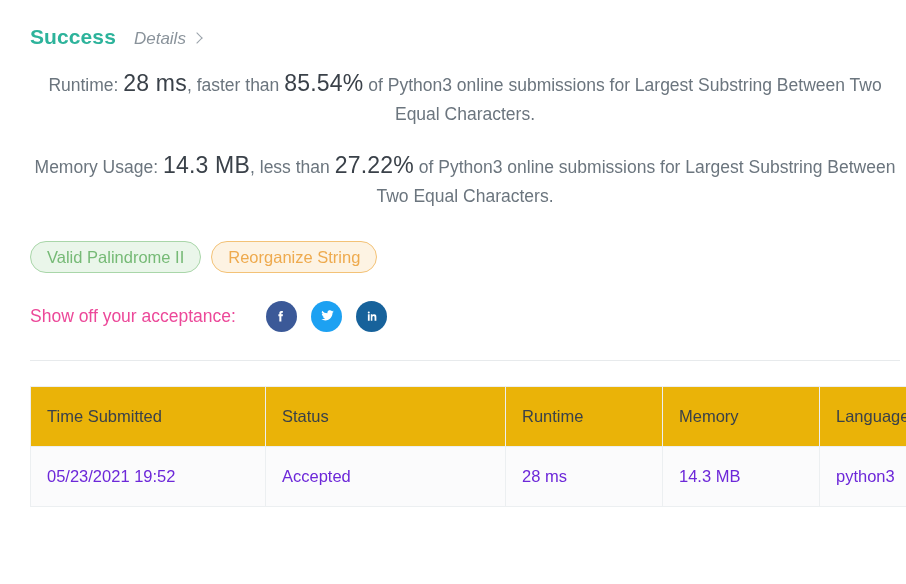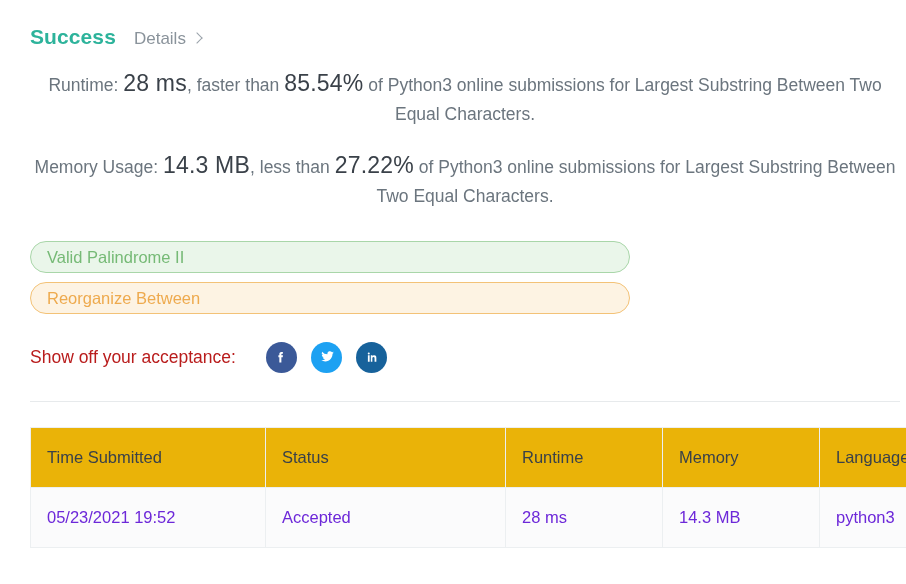--- a/index.html
+++ b/index.html
@@ -35,20 +35,21 @@
     color: #2db39b;
     letter-spacing: 0.1px;
   }
   .details-link {
     display: flex;
     align-items: center;
     margin-left: 18px;
     font-size: 17px;
     color: #8a939b;
     cursor: pointer;
+    font-style: italic;
   }
   .chevron {
     display: inline-block;
     margin-left: 7px;
     width: 7px;
     height: 7px;
     border-right: 1.6px solid #9aa2aa;
     border-bottom: 1.6px solid #9aa2aa;
     transform: rotate(-45deg);
     position: relative;
@@ -84,21 +85,20 @@
   .challenges-label {
     font-size: 17.5px;
     color: #6b757e;
     margin-bottom: 14px;
   }
   .tag-row {
     display: flex;
     flex-wrap: wrap;
     gap: 9px 10px;
     max-width: 600px;
-    flex-direction: column;
   }
   .tag {
     display: inline-flex;
     align-items: center;
     height: 32px;
     padding: 0 16px;
     border-radius: 17px;
     font-size: 16.5px;
     white-space: nowrap;
     cursor: pointer;
@@ -120,21 +120,21 @@
 
   
   .share {
     display: flex;
     align-items: center;
     padding: 0 18px;
     margin-top: 28px;
   }
   .share-label {
     font-size: 17.5px;
-    color: #b91c1c;
+    color: #ec4899;
   }
   .social-list {
     display: flex;
     align-items: center;
     margin-left: 30px;
     gap: 14px;
   }
   .social {
     width: 31px;
     height: 31px;
@@ -217,21 +217,21 @@
       <span>Memory Usage:</span>
       <span class="stat-big">14.3 MB</span><span>, less than</span>
       <span class="stat-big">27.22%</span>
       <span>of Python3 online submissions for Largest Substring Between Two Equal Characters.</span>
     </p>
   </div>
 
   <div class="challenges">
     <div class="tag-row">
       <span class="tag green">Valid Palindrome II</span>
-      <span class="tag orange">Reorganize Between</span>
+      <span class="tag orange">Reorganize String</span>
     </div>
   </div>
 
   <div class="share">
     <span class="share-label">Show off your acceptance:</span>
     <span class="social-list">
       <span class="social facebook">
         <svg width="18" height="18" viewBox="0 0 24 24">
           <path fill="#ffffff" d="M14.6 8.4h-2.1V7.1c0-.6.4-.8.7-.8h1.3V4h-2c-2.2 0-2.7 1.6-2.7 2.7v1.7H8.5v2.5h1.3V18h2.7v-7.1h1.8l.3-2.5z"></path>
         </svg>

